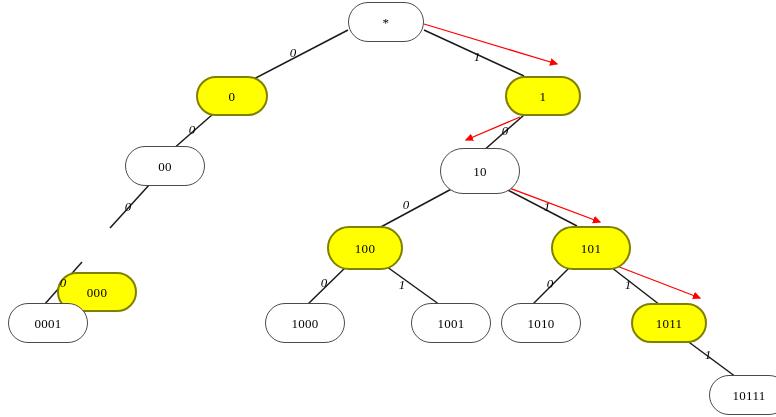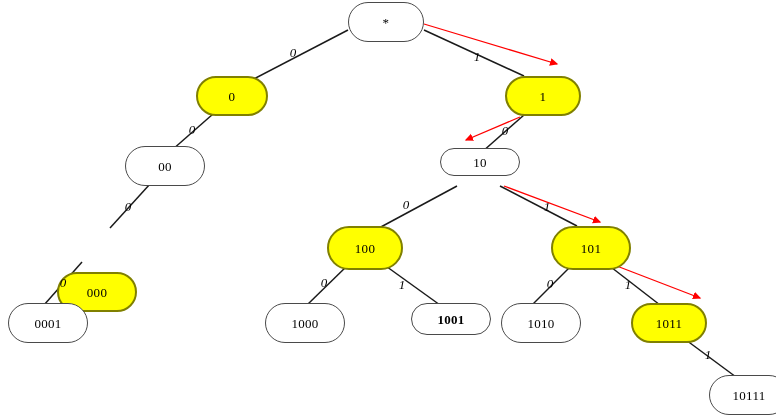--- a/index.html
+++ b/index.html
@@ -95,39 +95,39 @@
       </div>
       <div class="node hl" style="left: 196px; top: 76px; width: 72px; height: 40px;">
         <span>0</span>
       </div>
       <div class="node hl" style="left: 505px; top: 76px; width: 76px; height: 40px;">
         <span>1</span>
       </div>
       <div class="node" style="left: 125px; top: 146px; width: 80px; height: 40px;">
         <span>00</span>
       </div>
-      <div class="node" style="left: 440px; top: 148px; width: 80px; height: 28px;">
+      <div class="node" style="left: 440px; top: 148px; width: 80px; height: 46px;">
         <span>10</span>
       </div>
       <div class="node hl" style="left: 57px; top: 224px; width: 80px; height: 40px; margin-top: 48px;">
         <span>000</span>
       </div>
       <div class="node hl" style="left: 327px; top: 226px; width: 76px; height: 44px;">
         <span>100</span>
       </div>
       <div class="node hl" style="left: 551px; top: 226px; width: 80px; height: 44px;">
         <span>101</span>
       </div>
       <div class="node" style="left: 8px; top: 303px; width: 80px; height: 40px;">
         <span>0001</span>
       </div>
       <div class="node" style="left: 265px; top: 303px; width: 80px; height: 40px;">
         <span>1000</span>
       </div>
-      <div class="node" style="left: 411px; top: 303px; width: 80px; height: 32px; font-weight: bold;">
+      <div class="node" style="left: 411px; top: 303px; width: 80px; height: 40px;">
         <span>1001</span>
       </div>
       <div class="node" style="left: 501px; top: 303px; width: 80px; height: 40px;">
         <span>1010</span>
       </div>
       <div class="node hl" style="left: 631px; top: 303px; width: 76px; height: 40px;">
         <span>1011</span>
       </div>
       <div class="node" style="left: 709px; top: 375px; width: 80px; height: 40px;">
         <span>10111</span>

